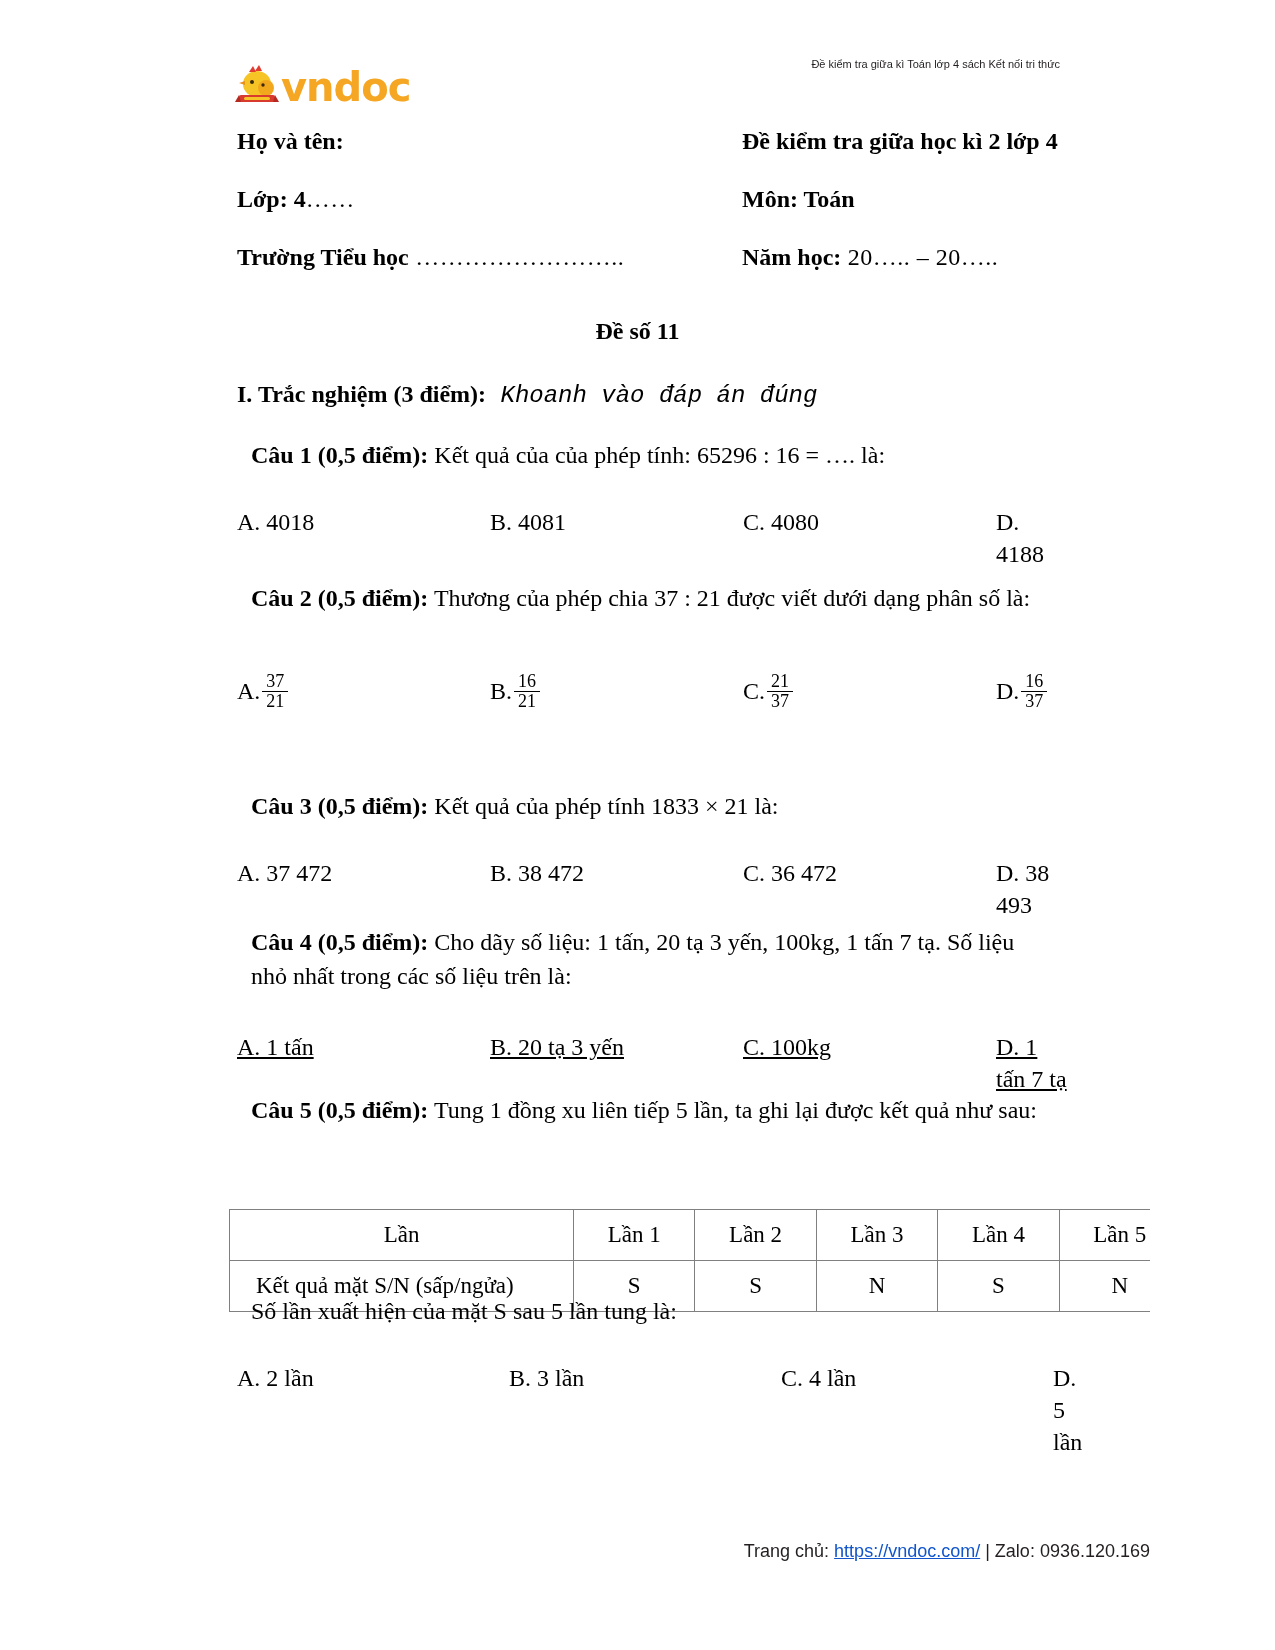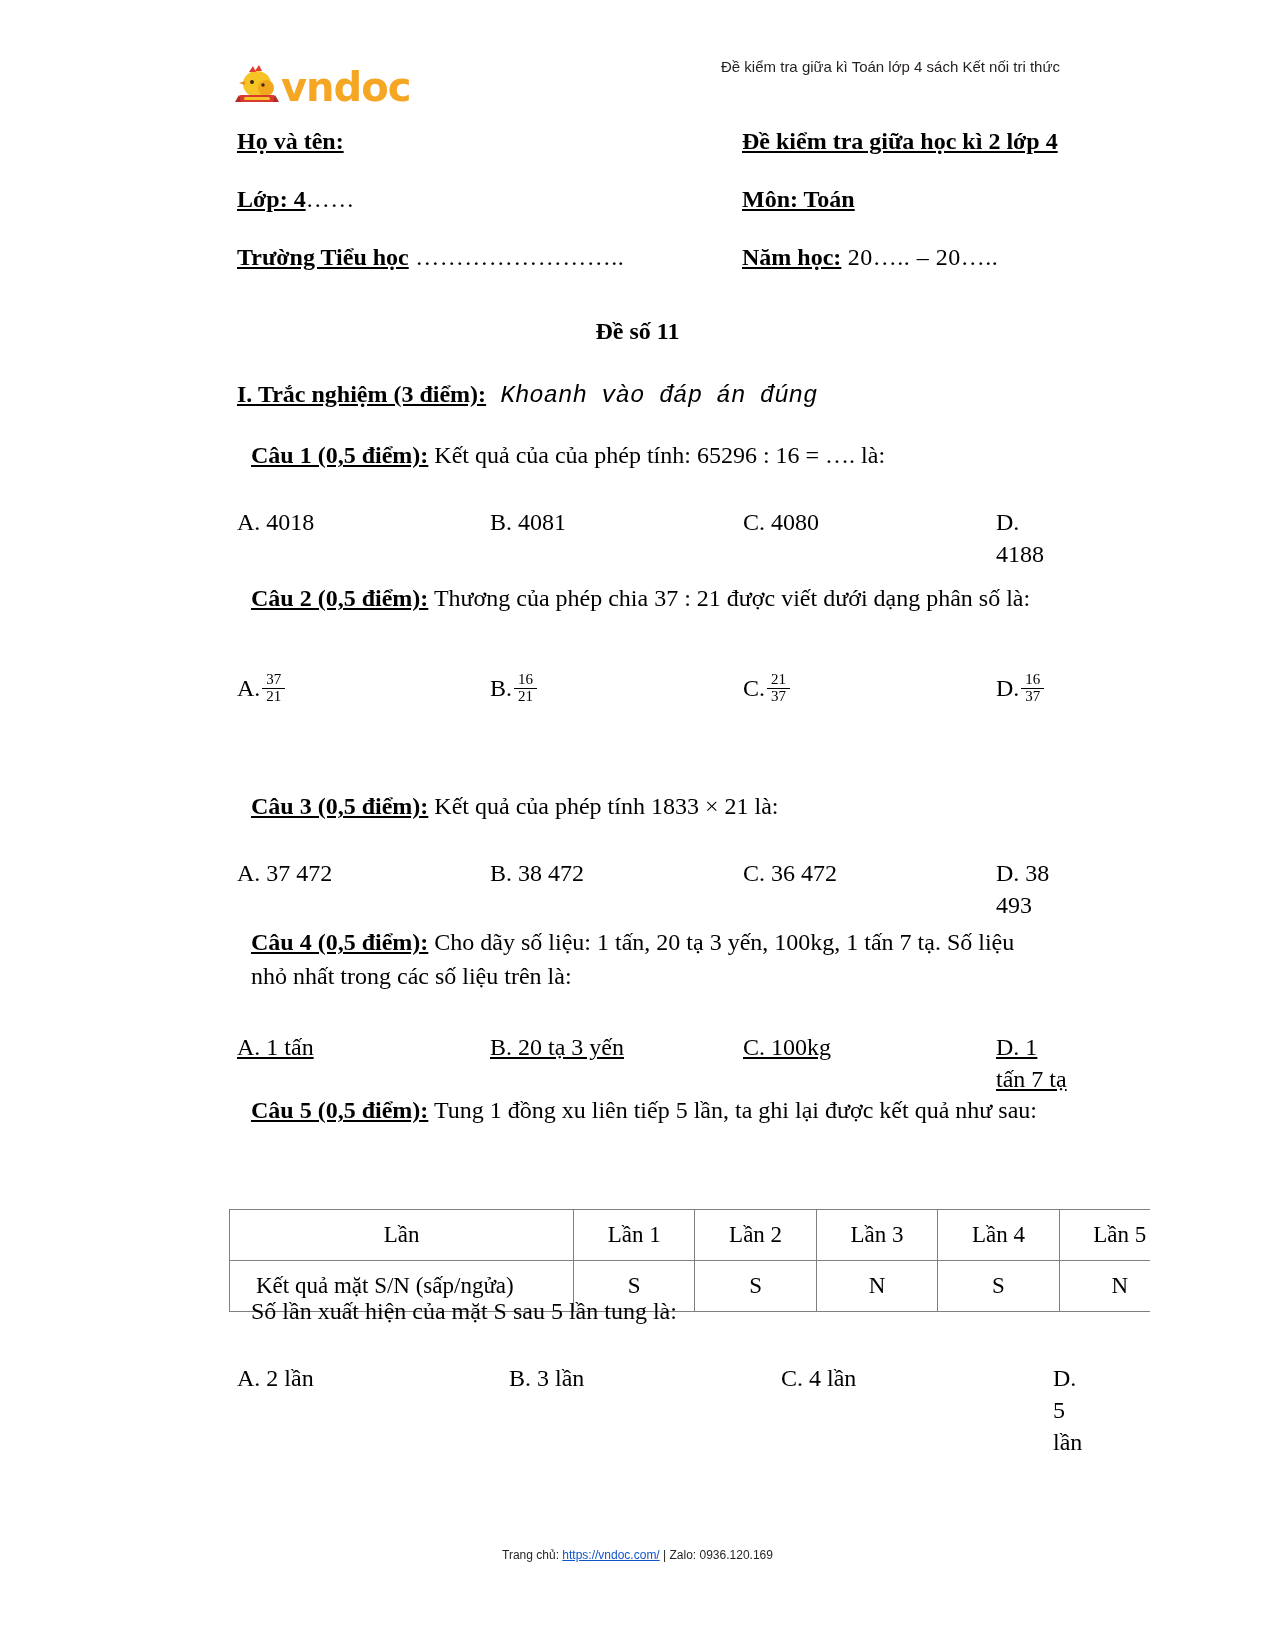--- a/index.html
+++ b/index.html
@@ -48,21 +48,21 @@
     font-size: 40px;
     line-height: 38px;
     color: #F5A623;
     letter-spacing: -1px;
   }
   .header-note {
     position: absolute;
     right: 0;
     top: 6px;
     font-family: "Liberation Sans", sans-serif;
-    font-size: 15px;
+    font-size: 11px;
     color: #231f20;
     white-space: nowrap;
   }
 
   
   .info {
     position: absolute;
     top: 126px;
     left: 112px;
     right: 90px;
@@ -73,21 +73,21 @@
     font-size: 24px;
     line-height: 30px;
   }
   .info-left {
     width: 505px;
     flex: 0 0 505px;
   }
   .info-right {
     flex: 1;
   }
-  .b { font-weight: bold; text-decoration: underline; }
+  .b { font-weight: bold; }
   .dots { font-weight: normal; letter-spacing: 0.5px; }
 
   
   .exam-no {
     position: absolute;
     top: 318px;
     left: 0;
     width: 100%;
     text-align: center;
     font-size: 24px;
@@ -134,21 +134,21 @@
     display: flex;
     align-items: center;
   }
   .opt-frac:last-child { flex: 1; }
   .frac {
     display: inline-flex;
     flex-direction: column;
     align-items: center;
     margin-left: 2px;
     line-height: 1.05;
-    font-size: 15px;
+    font-size: 18px;
   }
   .frac .num { padding: 0 4px; }
   .frac .den { padding: 0 4px; border-top: 1.6px solid #000; }
 
   
   .tbl {
     position: absolute;
     left: 104px;
     top: 1209px;
     width: 952px;
@@ -164,23 +164,23 @@
   .tbl .c0 { width: 340px; }
   .tbl .cN { width: 122px; }
   .tbl .label-cell { text-align: left; padding-left: 26px; }
 
   
   .footer {
     position: absolute;
     bottom: 88px;
     left: 0;
     width: 100%;
-    text-align: center;
+    text-align: right;
     font-family: "Liberation Sans", sans-serif;
-    font-size: 12px;
+    font-size: 18px;
     color: #231f20;
   }
   .footer a {
     color: #1155cc;
     text-decoration: underline;
   }
 </style>
 </head>
 <body>
 

